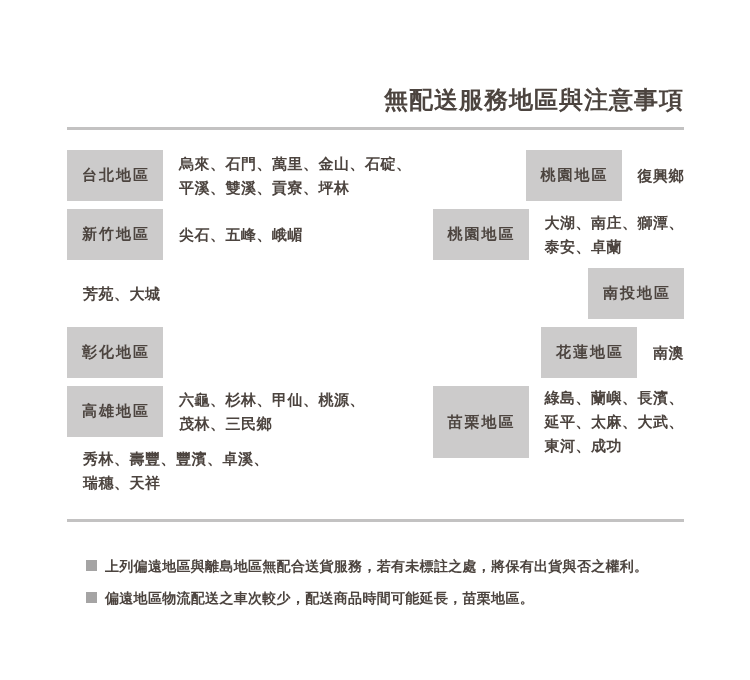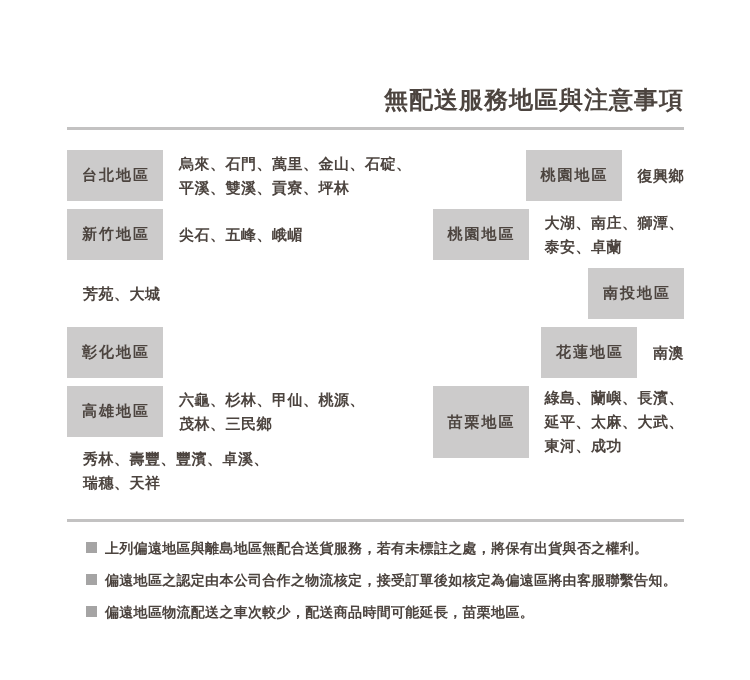--- a/index.html
+++ b/index.html
@@ -57,21 +57,21 @@
   }
   .row-content{
     flex:1;
     display:flex;
     align-items:center;
     padding-left:16px;
     font-size:15px;
     line-height:24px;
     letter-spacing:0.5px;
   }
-  .notes{margin-top:18px;padding-left:19px;text-align:center;}
+  .notes{margin-top:36px;padding-left:19px;text-align:center;}
   .note{
     display:flex;
     align-items:flex-start;
     margin-bottom:16px;
     font-size:14px;
     line-height:16px;
     letter-spacing:0.3px;
     white-space:nowrap;
   }
   .bullet{
@@ -155,20 +155,16 @@
 
   <div class="divider bottom"></div>
 
   <div class="notes" id="notes">
       <div class="note">
         <span class="bullet"></span>
         <span>上列偏遠地區與離島地區無配合送貨服務，若有未標註之處，將保有出貨與否之權利。</span>
       </div>
       <div class="note">
         <span class="bullet"></span>
-        <span>偏遠地區之認定由本公司合作之物流核定，接受訂單後如核定為偏遠區將由客服聯繫告知。</span>
-      </div>
-      <div class="note">
-        <span class="bullet"></span>
         <span>偏遠地區物流配送之車次較少，配送商品時間可能延長，苗栗地區。</span>
       </div>
     </div>
 </div>
 
 </body></html>

